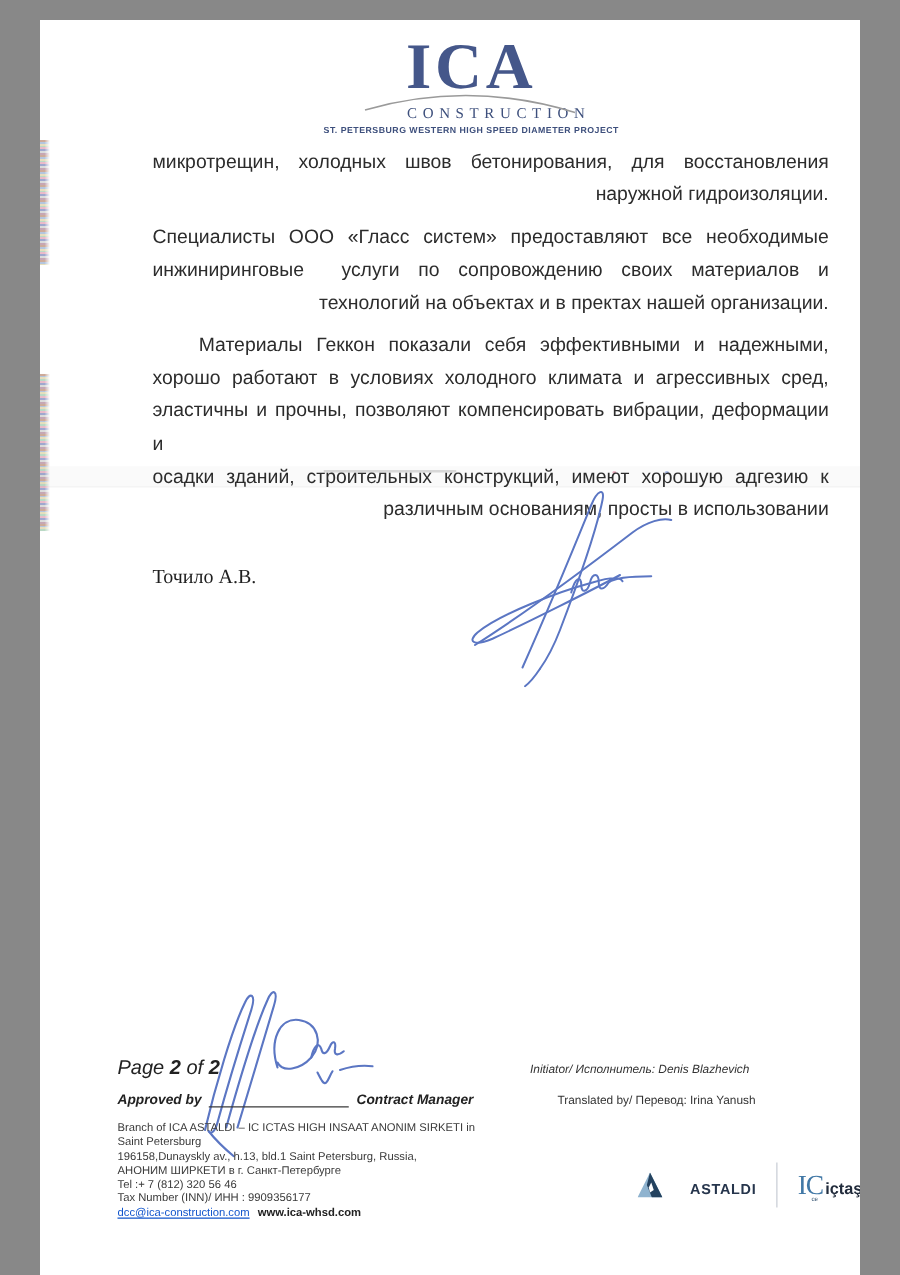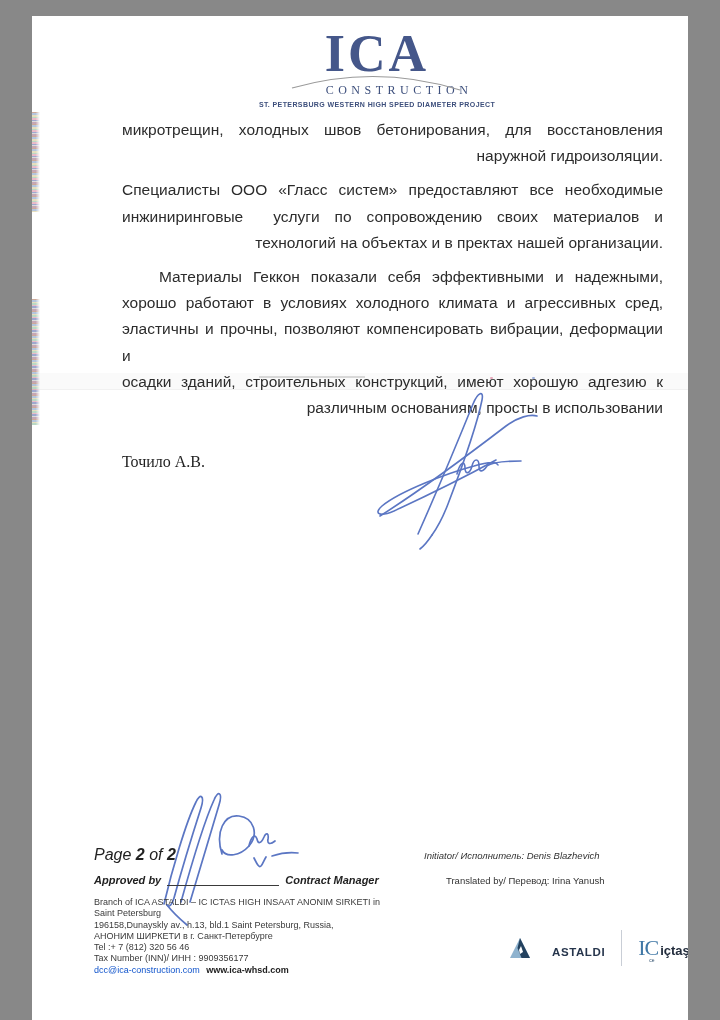--- a/index.html
+++ b/index.html
@@ -53,21 +53,21 @@
   .sig-foot{left:102px; top:758px;}
   .sig-foot path{stroke-width:1.7;}
   
   .page-label{position:absolute; left:62px; top:830px; font-size:16px; font-style:italic; color:#222;}
   .page-label b{font-weight:700;}
   .approved-row{position:absolute; left:62px; top:858px; font-size:11px; font-style:italic;
     font-weight:700; color:#222; display:flex; align-items:flex-end;}
   .approved-line{display:inline-block; width:112px; border-bottom:1.2px solid #3a3a3a;
     height:11px; margin:0 6px;}
   .addr{position:absolute; left:62px; top:881px; font-size:9px; line-height:11.3px; color:#3a3a3a;}
-  .addr .email{color:#1155cc; cursor:pointer;}
+  .addr .email{color:#1155cc; text-decoration:underline; cursor:pointer;}
   .addr .site{font-weight:700; color:#222; margin-left:4px;}
   .initiator{position:absolute; left:392px; top:834px; font-size:9.5px; font-style:italic; color:#333;}
   .translated{position:absolute; left:414px; top:859px; font-size:9.5px; color:#333;}
   
   .logos{position:absolute; left:478px; top:908px; height:48px; display:flex; align-items:center;}
   .astaldi{display:flex; align-items:flex-end;gap:16px;}
   .astaldi-text{font-size:11.5px; font-weight:700; letter-spacing:0.6px; color:#26354c; margin-left:6px;}
   .logo-divider{width:1px; height:36px; background:#c9ced6; margin:0 16px;}
   .ictas{display:flex; align-items:center;}
   .ictas-ic{font-family:"Liberation Serif", serif; font-size:22px; color:#4178a6;

